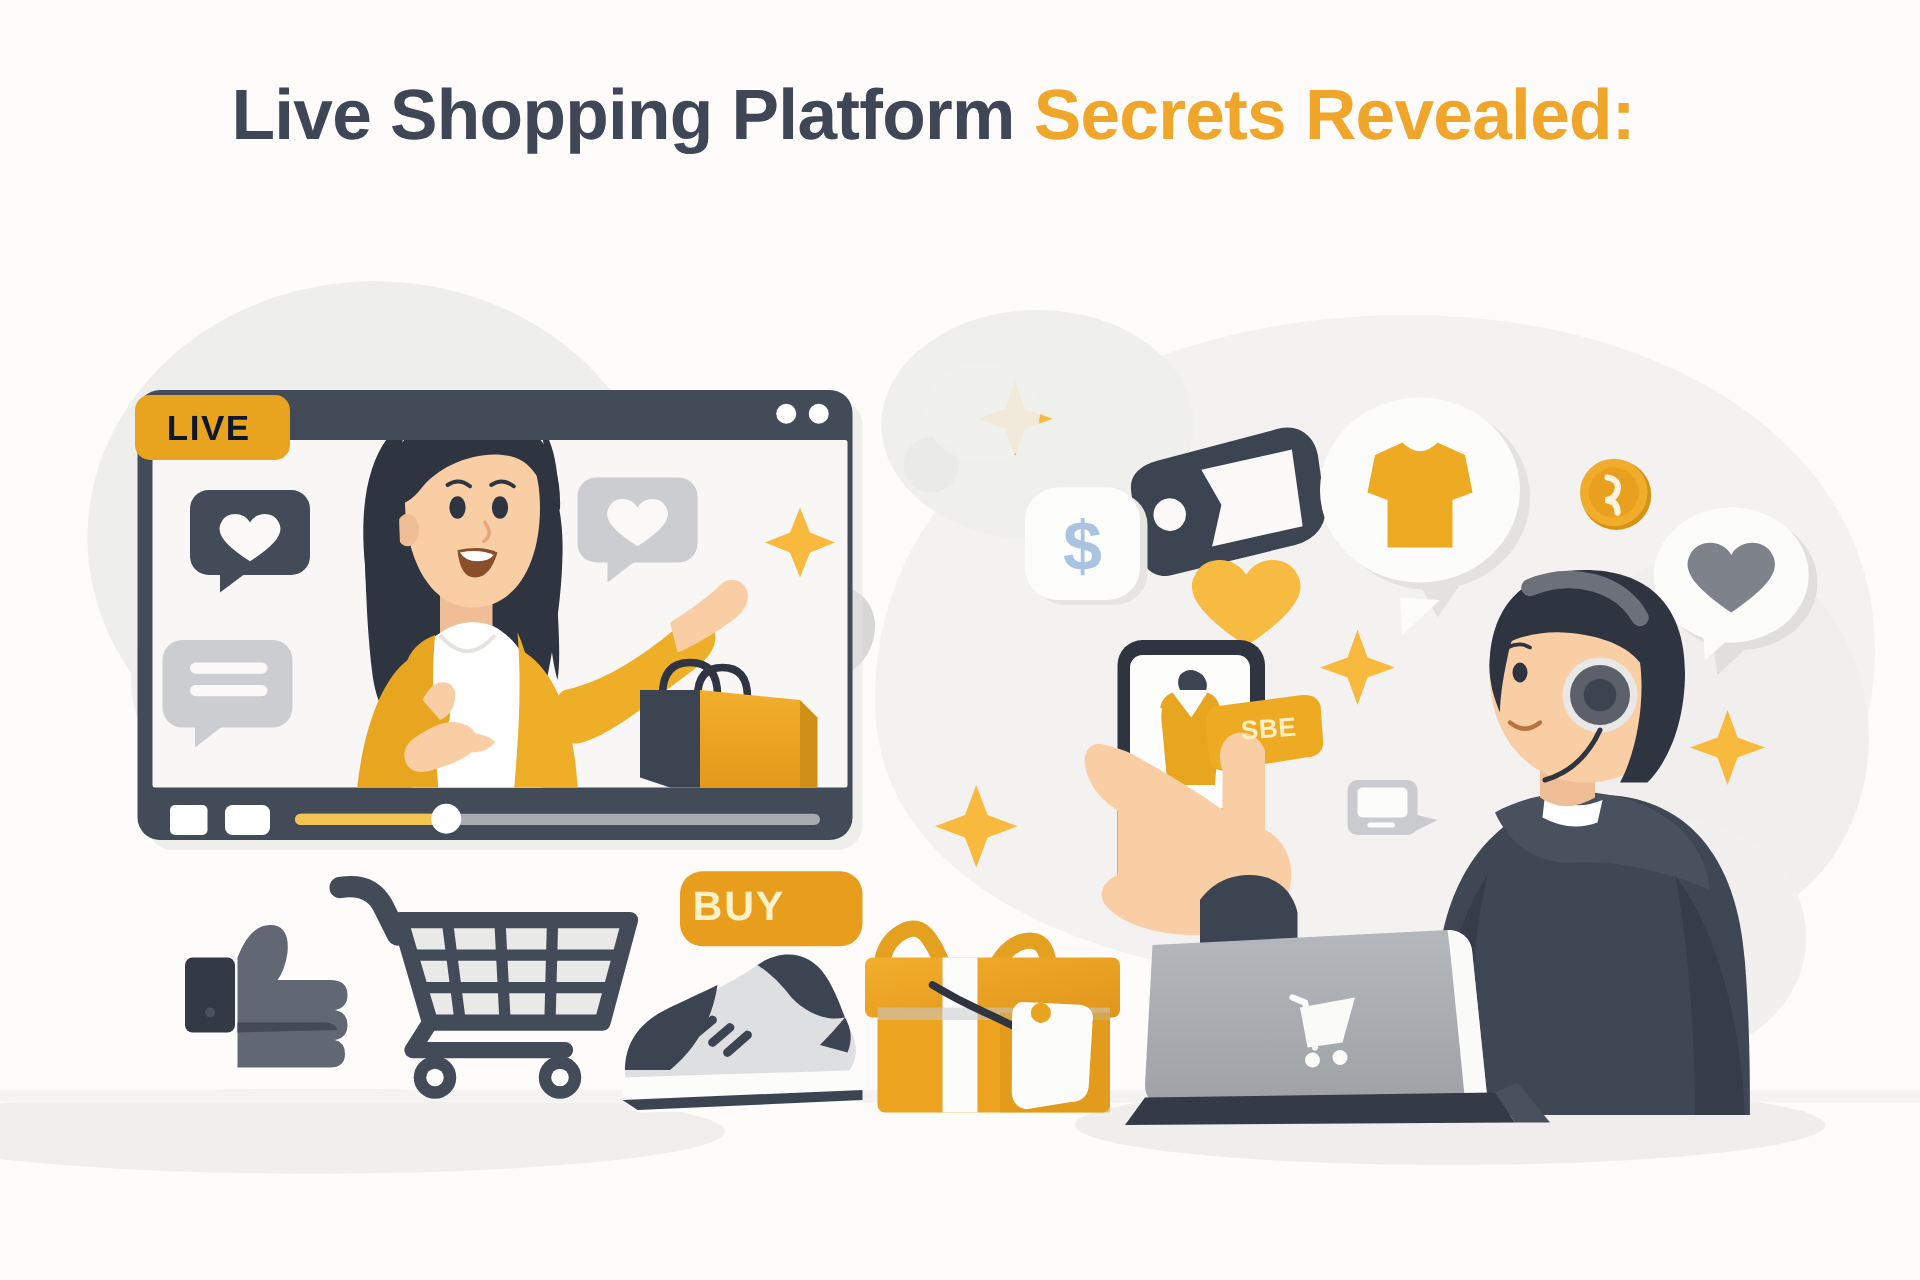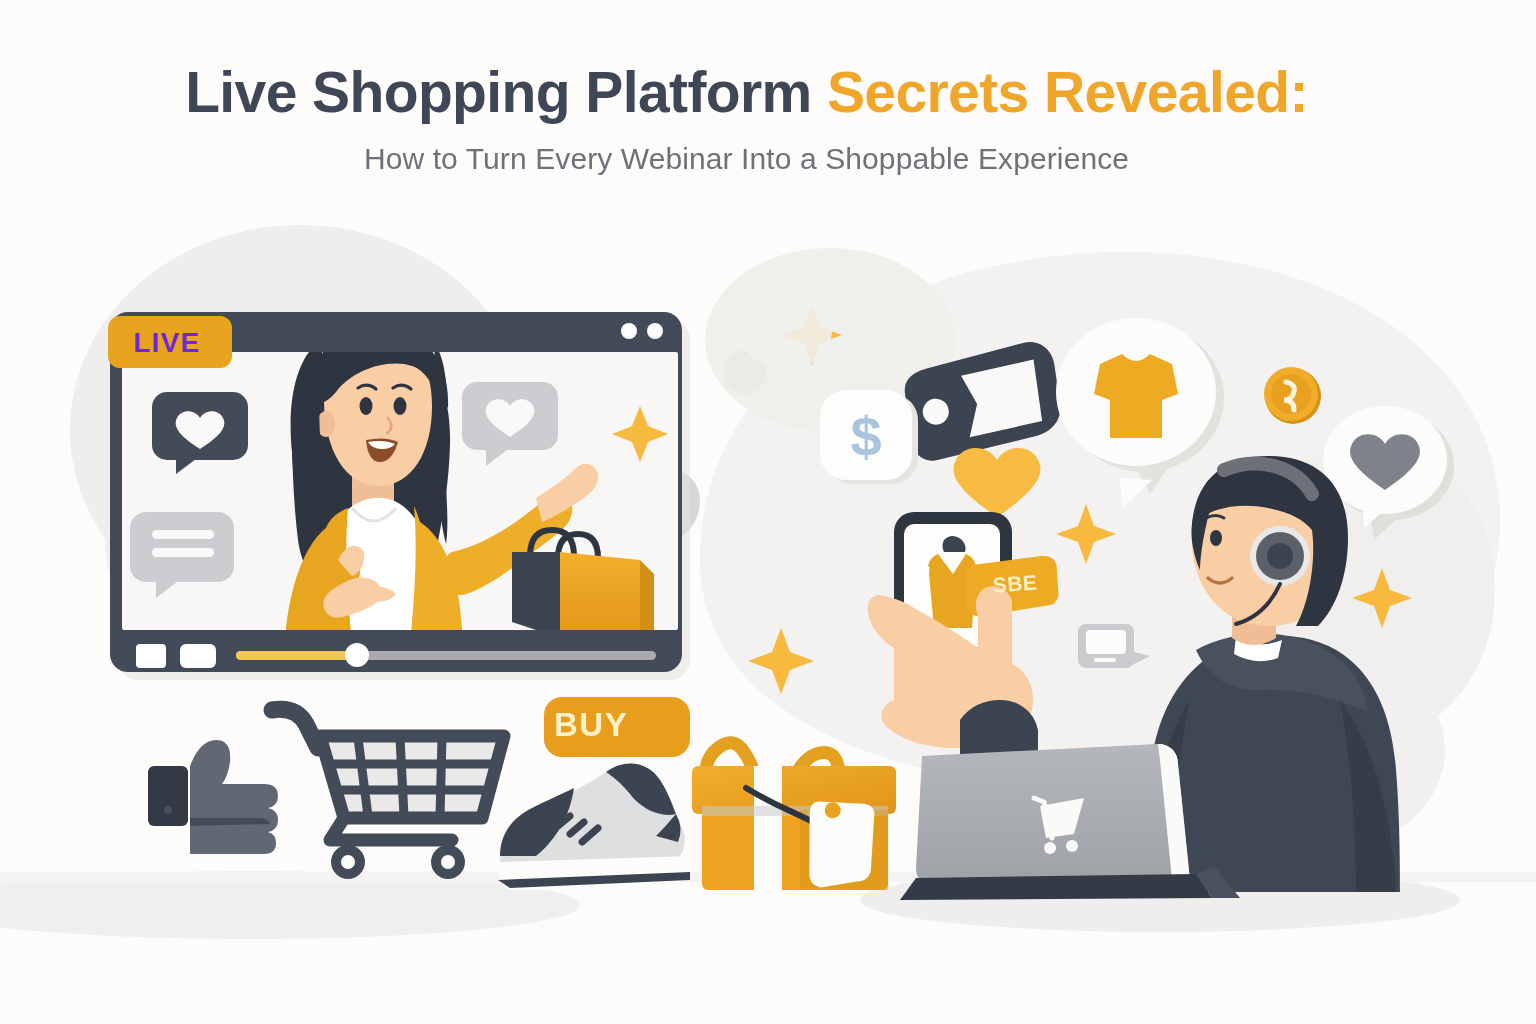--- a/index.html
+++ b/index.html
@@ -50,21 +50,21 @@
     font-family: "Liberation Sans", sans-serif;
     font-weight: 700;
     pointer-events: none;
     z-index: 30;
   }
   #live-label {
     left: 124px; top: 327px;
     width: 86px; text-align: center;
     font-size: 28px;
     letter-spacing: 1.2px;
-    color: #6d28d9;
+    color: #0f172a;
   }
   #buy-label {
     left: 554px; top: 706px;
     width: 110px; text-align: left;
     font-size: 33px;
     letter-spacing: 1.5px;
     color: #FDF1C8;
   }
   #sale-tag-label {
     left: 988px; top: 572px;
@@ -435,21 +435,20 @@
         <circle cx="828" cy="812" r="8" fill="#E9A41F"></circle>
       </g>
     </g>
 
   </svg>
 
   <div class="header">
     <div class="title">
       <span class="t-dark">Live Shopping Platform</span><span>&nbsp;</span><span class="t-accent">Secrets Revealed:</span>
     </div>
-    <div class="subtitle">How to Turn Every Webinar Into a Shoppable Experience</div>
   </div>
 
   <div class="badge-text" id="live-label">LIVE</div>
 
   <div class="badge-text" id="buy-label">BUY</div>
 
   <div class="badge-text" id="sale-tag-label">SBE</div>
 
 </div>
 

